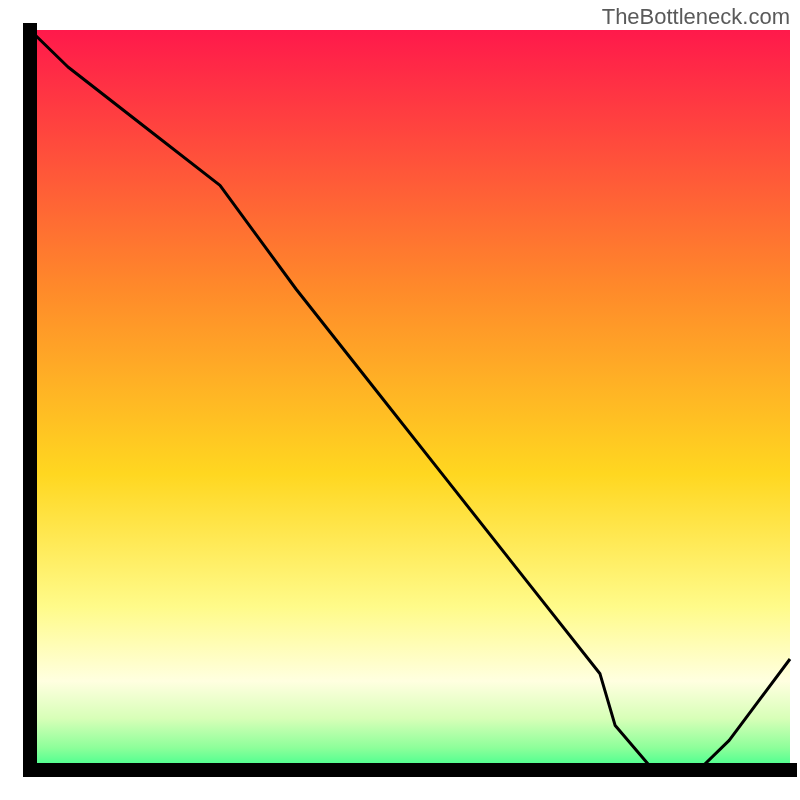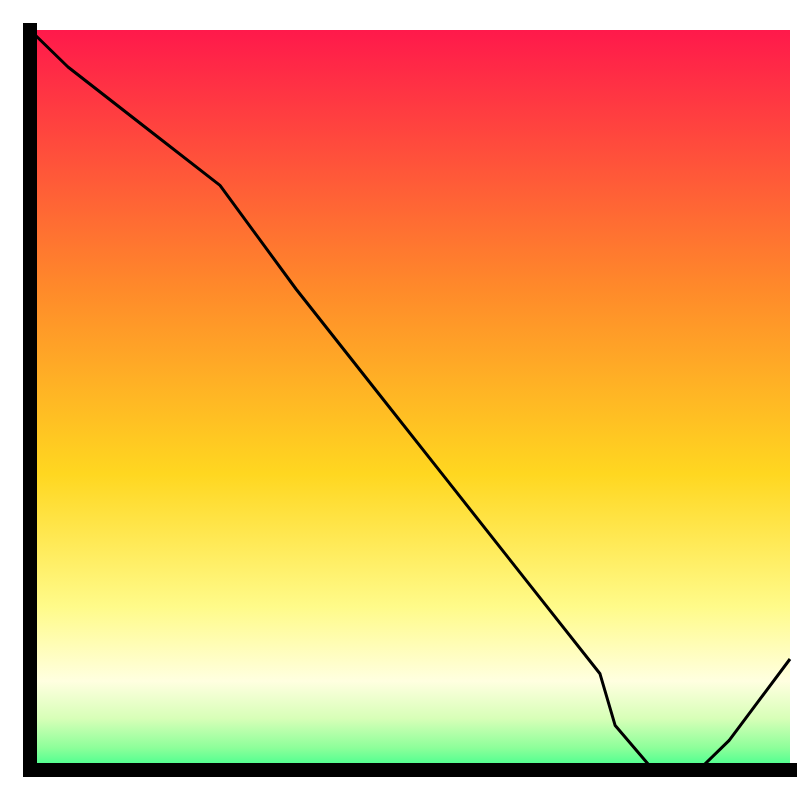--- a/index.html
+++ b/index.html
@@ -24,20 +24,21 @@
     font-family: Arial, sans-serif;
   }
   svg {
     display: block;
   }
 </style>
 </head>
 <body>
 
 <div class="container">
+  <div class="watermark">TheBottleneck.com</div>
   <svg id="chart" width="800" height="800">
       <defs>
         <linearGradient id="bg-grad" x1="0" y1="0" x2="0" y2="1">
           <stop offset="0%" stop-color="#ff194b"></stop>
           <stop offset="35%" stop-color="#ff8a2a"></stop>
           <stop offset="60%" stop-color="#ffd720"></stop>
           <stop offset="78%" stop-color="#fffb8a"></stop>
           <stop offset="88%" stop-color="#ffffe0"></stop>
           <stop offset="93%" stop-color="#d8ffb8"></stop>
           <stop offset="97%" stop-color="#8dff9a"></stop>

